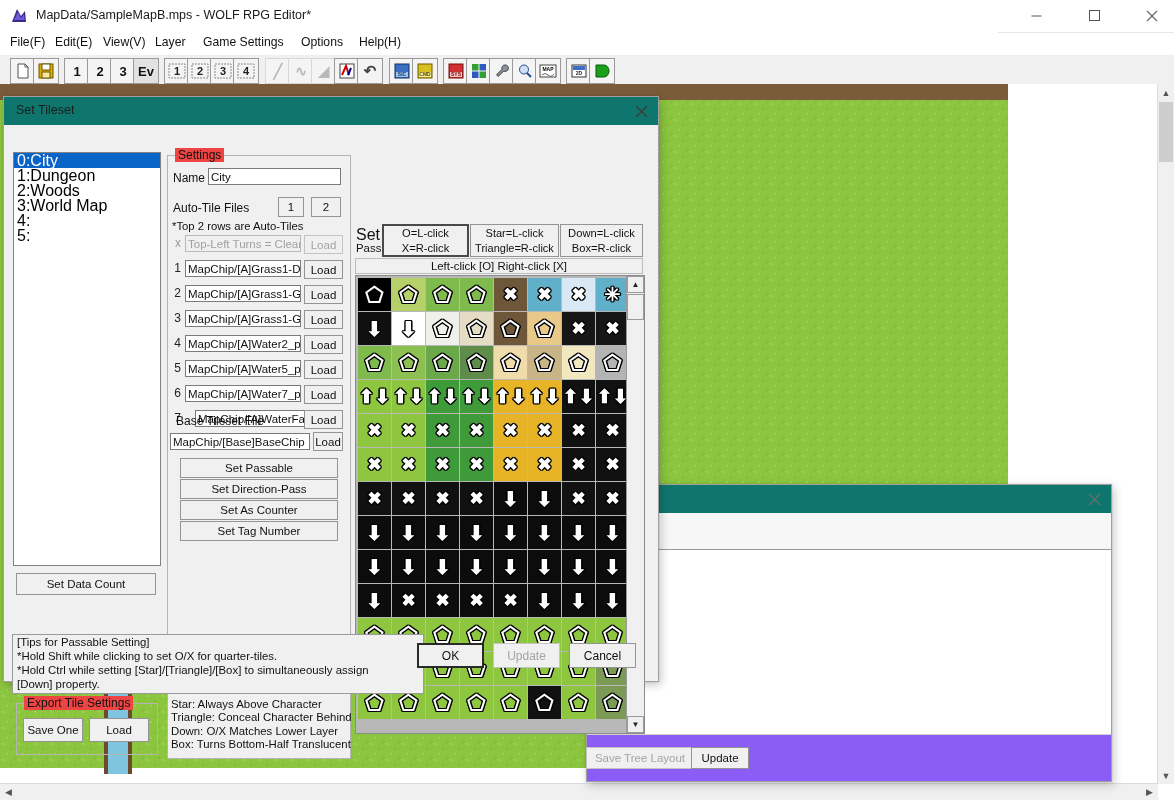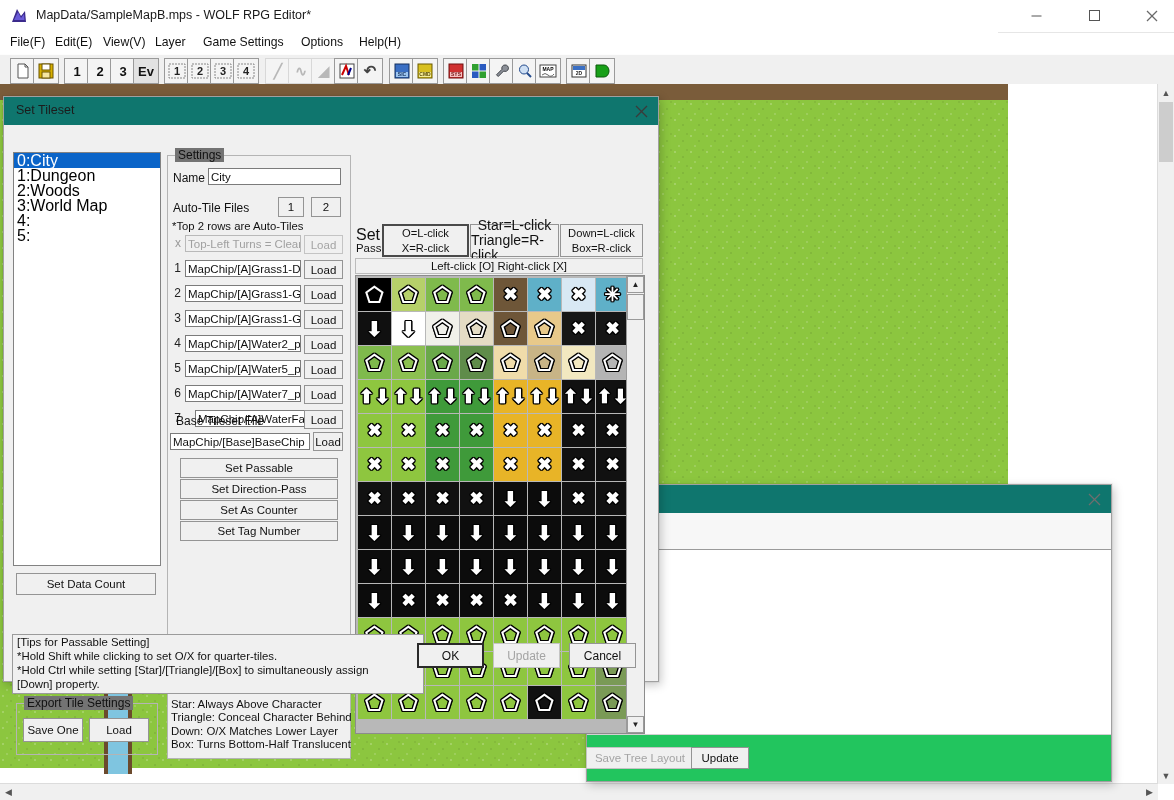--- a/index.html
+++ b/index.html
@@ -64,21 +64,21 @@
 
   
   #tileset-dialog{left:3px;top:96px;width:654px;height:584px;}
   .ts-body{position:absolute;left:0;top:28px;right:0;bottom:0;background:#f0f0f0;}
 
   .listbox{position:absolute;left:9px;top:27px;width:146px;height:412px;background:#fff;border:1px solid #828282;overflow:hidden;}
   .li{height:15px;line-height:15px;padding:0 3px;font-size:16px;white-space:nowrap;}
   .li.sel{background:#0a64c8;color:#fff;}
 
   .groupbox{position:absolute;border:1px solid #b4b4b4;}
-  .gb-label{position:absolute;top:-8px;left:7px;background:#737373;padding:0 3px;font-size:12px;color:#111;}
+  .gb-label{position:absolute;top:-8px;left:7px;background:#ef4444;padding:0 3px;font-size:12px;color:#111;}
 
   #settings-group{left:163px;top:30px;width:182px;height:508px;}
   .lbl{position:absolute;font-size:12px;color:#111;white-space:nowrap;}
   .txt{position:absolute;background:#fff;border:1px solid #7b7b7b;font-size:11.5px;color:#111;
        padding:0 2px;line-height:17px;height:17px;overflow:hidden;white-space:nowrap;box-sizing:border-box;}
   .txt.dis{background:#f0f0f0;color:#a0a0a0;border-color:#b9b9b9;}
   .btn{position:absolute;background:#f0f0f0;border:1px solid #949494;font-size:11.5px;color:#111;
        display:flex;align-items:center;justify-content:center;box-sizing:border-box;cursor:default;}
   .btn.dis{color:#a4a4a4;border-color:#c4c4c4;}
   .btn.def{border:2px solid #2a2a2a;}
@@ -111,21 +111,21 @@
 
   
   #mapselect-dialog{left:586px;top:484px;width:524px;height:296px;}
   .ms-body{position:absolute;left:0;top:28px;right:0;bottom:0;background:#fff;}
   .ms-bar{position:absolute;left:0;top:0;right:0;height:36px;background:#f7f7f7;border-bottom:1px solid #9a9a9a;}
   .ms-path{position:absolute;left:-46px;top:2px;font-size:12.2px;color:#111;white-space:nowrap;}
   .ms-tab{position:absolute;left:-58px;top:19px;height:17px;background:#fff;border:1px solid #bdbdbd;border-bottom:none;
           font-size:12px;padding:0 6px;line-height:16px;white-space:nowrap;}
   .ms-tree{position:absolute;left:0;top:37px;right:0;bottom:46px;background:#fff;overflow:hidden;}
   .ms-node{position:absolute;font-size:12.2px;color:#111;white-space:nowrap;}
-  .ms-foot{position:absolute;left:0;right:0;bottom:0;height:46px;background:#22c55e;border-top:1px solid #d2d2d2;}
+  .ms-foot{position:absolute;left:0;right:0;bottom:0;height:46px;background:#8b5cf6;border-top:1px solid #d2d2d2;}
 </style>
 </head>
 <body>
 
 <div class="app">
 
   <div class="titlebar">
     <span class="tb-icon">
       <svg width="18" height="18" viewBox="0 0 18 18">
         <rect x="0" y="0" width="18" height="18" fill="#ffffff"></rect>
@@ -451,21 +451,21 @@
         </div>
 
       <div>
         <span class="lbl" style="left:352px;top:101px;font-size:16px;">Set</span>
         <span class="lbl" style="left:352px;top:117px;font-size:11.4px;">Pass</span>
         <div id="setpass-modes">
             <div class="btn" style="left: 378px; top: 99px; width: 87px; height: 33px; flex-direction: column; line-height: 15px; font-size: 11.2px; border-width: 2px; border-color: rgb(74, 74, 74);">
               <span>O=L-click</span>
               <span>X=R-click</span>
             </div>
-            <div class="btn" style="left: 466px; top: 99px; width: 89px; height: 33px; flex-direction: column; line-height: 15px; font-size: 14px;">
+            <div class="btn" style="left: 466px; top: 99px; width: 89px; height: 33px; flex-direction: column; line-height: 15px; font-size: 11px;">
               <span>Star=L-click</span>
               <span>Triangle=R-click</span>
             </div>
             <div class="btn" style="left: 556px; top: 99px; width: 83px; height: 33px; flex-direction: column; line-height: 15px; font-size: 11.2px;">
               <span>Down=L-click</span>
               <span>Box=R-click</span>
             </div>
           </div>
         <div class="btn" style="left:351px;top:133px;width:288px;height:16px;background:#f0f0f0;border:1px solid #bcbcbc;font-size:11.4px;">Left-click [O]   Right-click [X]</div>
       </div>

